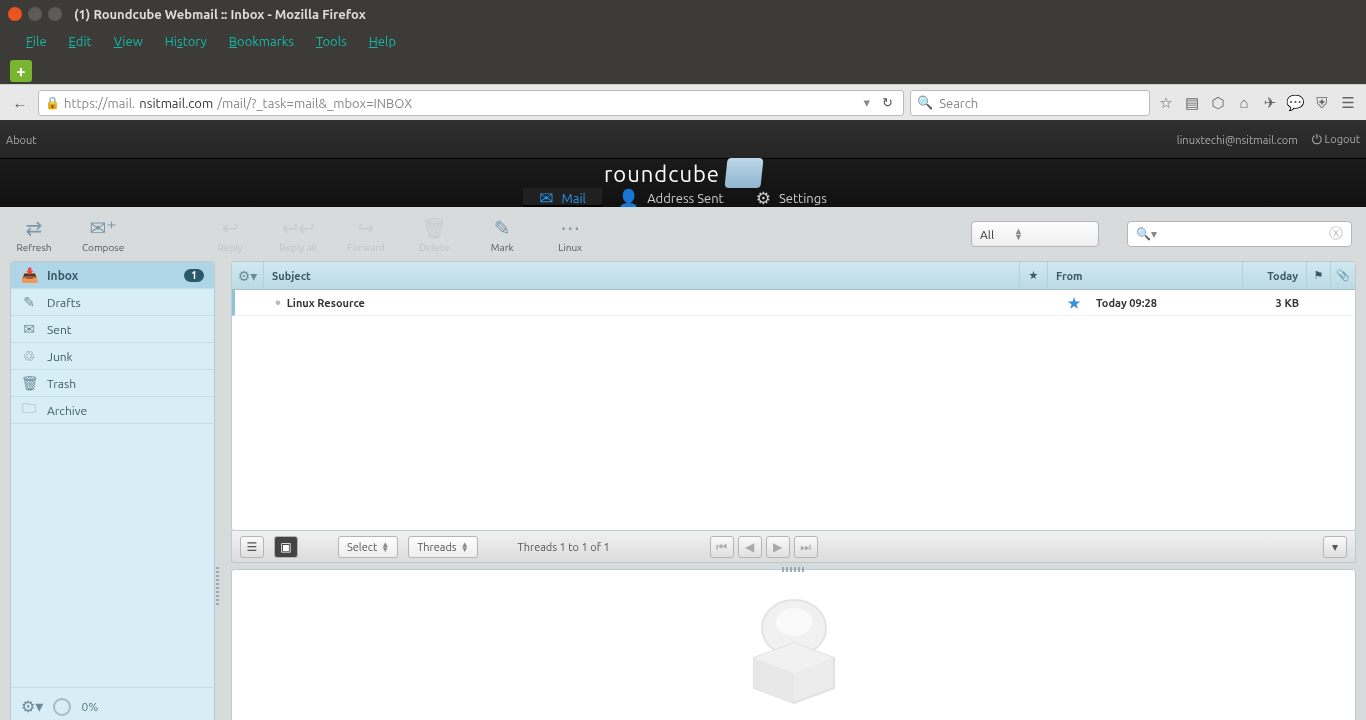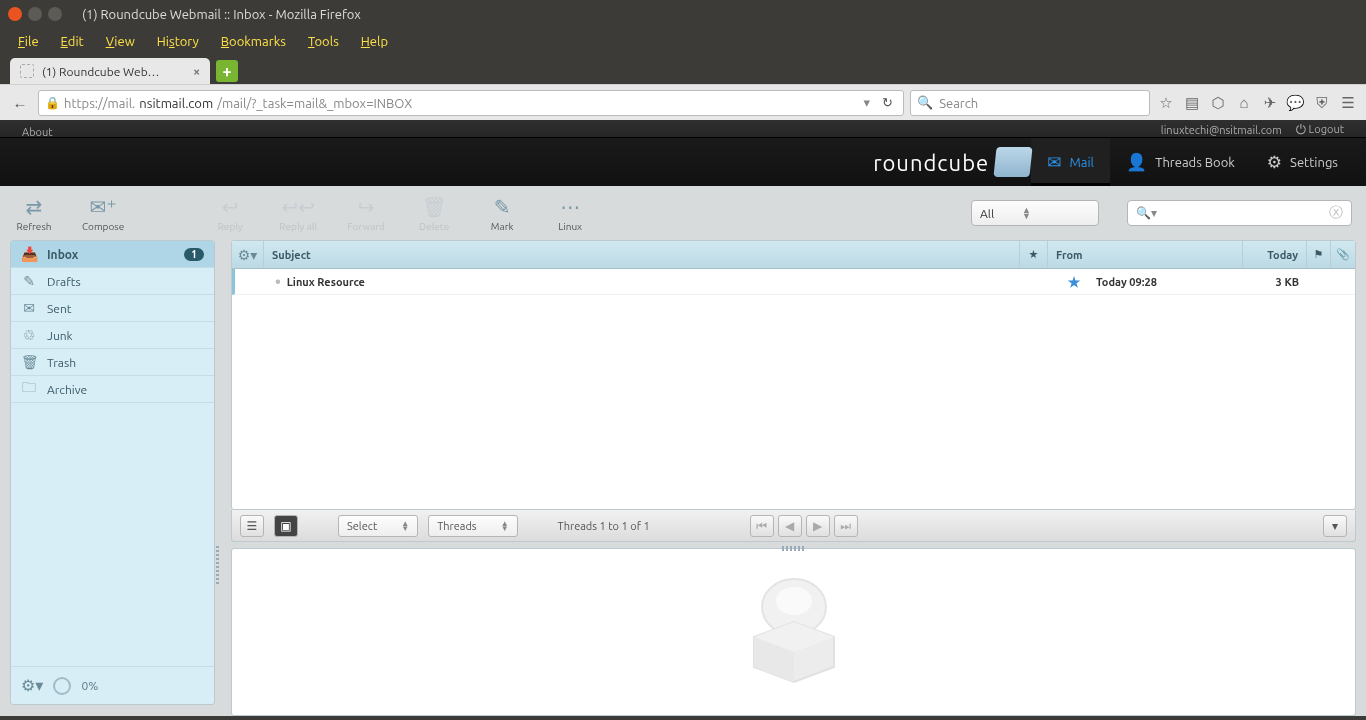--- a/index.html
+++ b/index.html
@@ -1,27 +1,27 @@
 <!DOCTYPE html>
 <html><head>
 <meta charset="utf-8">
 <style>
 * { margin: 0; padding: 0; box-sizing: border-box; font-family: Ubuntu, "Segoe UI", Arial, sans-serif; }
 html, body { width: 1366px; height: 720px; overflow: hidden; background: #3c3b37; }
 
 
-.titlebar { height: 27px; background: #3c3b37; display: flex; align-items: center; padding: 0 8px; color: #ddd; font-size: 13px; font-weight: normal; gap: 20px; }
+.titlebar { height: 27px; background: #3c3b37; display: flex; align-items: center; padding: 0 8px; color: #ddd; font-size: 13px; font-weight: bold; gap: 12px; }
 .win-btns { display: flex; gap: 6px; }
 .win-btn { width: 14px; height: 14px; border-radius: 50%; }
 .win-close { background: #e95420; }
 .win-min { background: #5c5b56; }
 .win-max { background: #5c5b56; }
 
 
-.menubar { height: 27px; background: #3c3b37; display: flex; align-items: center; padding: 0 8px; color: #fde047; font-size: 13px; gap: 2px; }
+.menubar { height: 27px; background: #3c3b37; display: flex; align-items: center; padding: 0 16px; color: #14b8a6; font-size: 13px; gap: 2px; }
 .menubar span { padding: 3px 10px; cursor: default; }
 .menubar u { text-decoration: underline; }
 
 
 .tabstrip { height: 30px; background: #3c3b37; display: flex; align-items: flex-end; padding: 0 10px; gap: 6px; }
 .tab { height: 26px; background: #e8e8e8; border-radius: 5px 5px 0 0; display: flex; align-items: center; padding: 0 10px; font-size: 12px; color: #333; gap: 8px; min-width: 200px; max-width: 200px; }
 .tab .fav { width: 14px; height: 14px; border: 1px dashed #aaa; border-radius: 2px; }
 .tab .tlabel { flex: 1; white-space: nowrap; overflow: hidden; text-overflow: ellipsis; }
 .tab .tclose { color: #777; font-weight: bold; cursor: pointer; }
 .newtab { width: 22px; height: 22px; background: #79b530; color: #fff; font-size: 16px; font-weight: bold; border-radius: 3px; display: flex; align-items: center; justify-content: center; margin-bottom: 2px; }
@@ -31,44 +31,44 @@
 .nav-btn { width: 24px; height: 24px; display: flex; align-items: center; justify-content: center; color: #555; font-size: 15px; cursor: pointer; }
 .urlbar { flex: 1; height: 26px; background: #fff; border: 1px solid #bbb; border-radius: 3px; display: flex; align-items: center; padding: 0 6px; font-size: 13px; color: #888; gap: 4px; }
 .urlbar .lock { color: #7a7a7a; font-size: 12px; }
 .urlbar .url-dark { color: #333; }
 .urlbar .drop { margin-left: auto; color: #888; padding: 0 4px; }
 .urlbar .reload { color: #555; padding: 0 4px; }
 .searchbar { width: 240px; height: 26px; background: #fff; border: 1px solid #bbb; border-radius: 3px; display: flex; align-items: center; padding: 0 6px; font-size: 13px; color: #888; gap: 6px; }
 .tool-icon { width: 20px; height: 20px; color: #666; font-size: 15px; display: flex; align-items: center; justify-content: center; cursor: pointer; }
 
 
-.rc-topbar { height: 18px; background: linear-gradient(#2f2f2f,#252525); color: #aaa; font-size: 11px; display: flex; align-items: flex-end; padding: 0 22px; justify-content: space-between; box-shadow: inset 0 -1px 0 #000; }
+.rc-topbar { height: 39px; background: linear-gradient(#2f2f2f,#252525); color: #aaa; font-size: 11px; display: flex; align-items: center; padding: 0 6px; justify-content: space-between; box-shadow: inset 0 -1px 0 #000; }
 .rc-topbar .right { display: flex; align-items: center; gap: 14px; }
 .rc-topbar .logout-ic { font-size: 13px; vertical-align: middle; }
 
 
-.rc-header { height: 48px; background: linear-gradient(#1a1a1a,#111); display: flex; align-items: center; justify-content: flex-end; padding: 0 12px; }
+.rc-header { height: 48px; background: linear-gradient(#1a1a1a,#111); display: flex; align-items: center; justify-content: center; padding: 0 12px; flex-direction: column; }
 .rc-logo { display: flex; align-items: center; gap: 6px; color: #fff; font-size: 22px; letter-spacing: 1px; }
 .rc-logo .cube { width: 36px; height: 30px; background: linear-gradient(#bcd7e8,#8fb5cf); border-radius: 4px; position: relative; transform: skewX(-6deg); }
 .rc-tabs { display: flex; height: 100%; }
 .rc-tab { display: flex; align-items: center; gap: 8px; padding: 0 16px; color: #ccc; font-size: 13px; cursor: pointer; }
 .rc-tab.active { background: #202020; color: #2a92e7; box-shadow: inset 0 -3px 0 #000; }
 .rc-tab .ic { font-size: 17px; }
 
 
 .rc-main { height: 530px; background: #d7dbdc; display: flex; position: relative; }
 
 
 .rc-toolbar { position: absolute; top: 0; left: 0; right: 0; height: 54px; display: flex; align-items: center; padding: 0 14px; gap: 28px; }
 .tb-btn { display: flex; flex-direction: column; align-items: center; gap: 2px; font-size: 10px; color: #555; cursor: pointer; min-width: 40px; }
 .tb-btn.disabled { color: #aaa; opacity: 0.5; cursor: default; }
 .tb-btn .ic { font-size: 20px; color: #7a98a7; }
 .tb-btn.disabled .ic { color: #b8c2c7; }
 .tb-spacer { flex: 1; }
-.tb-select { height: 26px; background: linear-gradient(#fdfdfd,#eee); border: 1px solid #b5b5b5; border-radius: 4px; display: flex; align-items: center; padding: 0 8px; font-size: 12px; color: #333; gap: 28px; }
+.tb-select { height: 26px; background: linear-gradient(#fdfdfd,#eee); border: 1px solid #b5b5b5; border-radius: 4px; display: flex; align-items: center; padding: 0 8px; font-size: 12px; color: #333; gap: 20px; }
 .tb-select .caret { color: #888; font-size: 9px; display: flex; flex-direction: column; line-height: 6px; }
 .tb-search { width: 225px; height: 26px; background: #fff; border: 1px solid #b5b5b5; border-radius: 4px; display: flex; align-items: center; padding: 0 8px; gap: 6px; color: #888; font-size: 12px; }
 .tb-search .xg { margin-left: auto; color: #bbb; font-size: 14px; }
 
 
 .sidebar { width: 205px; background: #d8eef6; border: 1px solid #bcc9ce; margin: 54px 0 0 10px; height: 465px; display: flex; flex-direction: column; border-radius: 3px; overflow: hidden; }
 .folders { flex: 1; }
 .folder { height: 27px; display: flex; align-items: center; padding: 0 10px; gap: 10px; font-size: 12px; color: #3a5a68; border-bottom: 1px solid #c4dde7; cursor: pointer; }
 .folder.active { background: #afd6e6; font-weight: bold; }
 .folder .ic { width: 16px; color: #6a8a98; font-size: 14px; text-align: center; }
@@ -90,21 +90,21 @@
 .col.size { width: 64px; font-weight: bold; justify-content: flex-end; }
 .col.flag { width: 24px; justify-content: center; }
 .col.attach { width: 24px; justify-content: center; border-right: none; }
 .msgrow { height: 26px; display: flex; align-items: center; font-size: 11px; color: #333; border-bottom: 1px solid #eef3f5; cursor: pointer; font-weight: bold; border-left: 3px solid #8bc5d9; }
 .msgrow .col { border-right: none; }
 .msgrow .bullet { color: #bbb; font-size: 16px; line-height: 0; margin-right: 6px; }
 .msgrow .star-ic { color: #3b8ed8; font-size: 14px; }
 
 .listbar { height: 32px; background: linear-gradient(#f1f1f1,#dcdcdc); border: 1px solid #bcc9ce; border-top: none; border-radius: 0 0 3px 3px; display: flex; align-items: center; padding: 0 8px; gap: 10px; font-size: 11px; color: #555; }
 .lb-btn { width: 24px; height: 22px; background: linear-gradient(#fafafa,#e0e0e0); border: 1px solid #b5b5b5; border-radius: 3px; display: flex; align-items: center; justify-content: center; font-size: 12px; color: #555; cursor: pointer; }
-.lb-sel { height: 22px; background: linear-gradient(#fdfdfd,#eee); border: 1px solid #b5b5b5; border-radius: 3px; display: flex; align-items: center; padding: 0 8px; font-size: 11px; gap: 24px; }
+.lb-sel { height: 22px; background: linear-gradient(#fdfdfd,#eee); border: 1px solid #b5b5b5; border-radius: 3px; display: flex; align-items: center; padding: 0 8px; font-size: 11px; gap: 4px; }
 .lb-sel .caret { font-size: 8px; color: #888; display: flex; flex-direction: column; line-height: 5px; }
 .pager { display: flex; gap: 4px; margin-left: 90px; }
 .pager .lb-btn { color: #aaa; }
 .lb-spacer { flex: 1; }
 
 
 .preview { flex: 1; background: #fff; border: 1px solid #bcc9ce; border-radius: 3px; margin-top: 6px; display: flex; align-items: center; justify-content: center; position: relative; }
 .splitter { position: absolute; top: -3px; left: 50%; width: 24px; height: 5px; background: repeating-linear-gradient(90deg,#9ab 0 2px,transparent 2px 4px); transform: translateX(-50%); }
 .preview .cube-logo { width: 120px; height: 110px; opacity: 0.35; }
 
@@ -127,25 +127,20 @@
   <span><u>F</u>ile</span>
   <span><u>E</u>dit</span>
   <span><u>V</u>iew</span>
   <span>Hi<u>s</u>tory</span>
   <span><u>B</u>ookmarks</span>
   <span><u>T</u>ools</span>
   <span><u>H</u>elp</span>
 </div>
 
 <div class="tabstrip">
-  <div class="tab">
-    <div class="fav"></div>
-    <span class="tlabel">(1) Roundcube Web…</span>
-    <span class="tclose">×</span>
-  </div>
   <div class="newtab">+</div>
 </div>
 
 <div class="navbar">
   <div class="nav-btn">←</div>
   <div class="urlbar">
     <span class="lock">🔒</span>
     <span>https://mail.</span>
       <span class="url-dark">nsitmail.com</span>
       <span>/mail/?_task=mail&amp;_mbox=INBOX</span>
@@ -179,21 +174,21 @@
     <span>roundcube</span>
     <div class="cube"></div>
   </div>
   <div class="rc-tabs">
     <div class="rc-tab active">
       <span class="ic">✉</span>
       <span>Mail</span>
     </div>
     <div class="rc-tab">
       <span class="ic">👤</span>
-      <span>Threads Book</span>
+      <span>Address Sent</span>
     </div>
     <div class="rc-tab">
       <span class="ic">⚙</span>
       <span>Settings</span>
     </div>
   </div>
 </div>
 
 <div class="rc-main">
 

